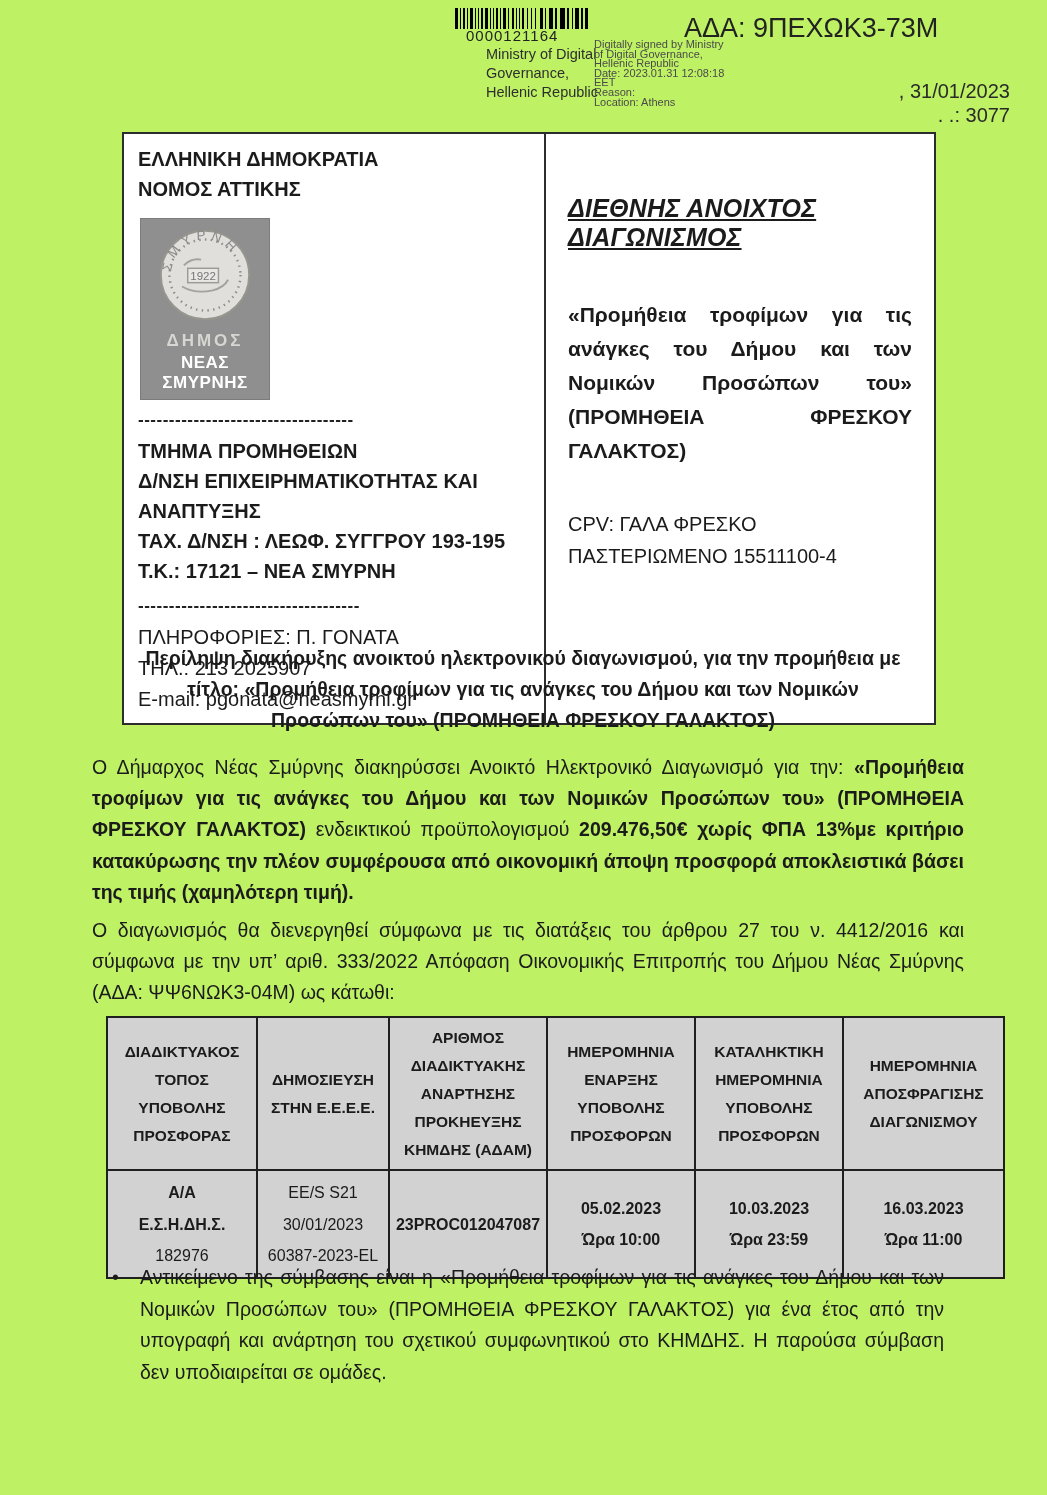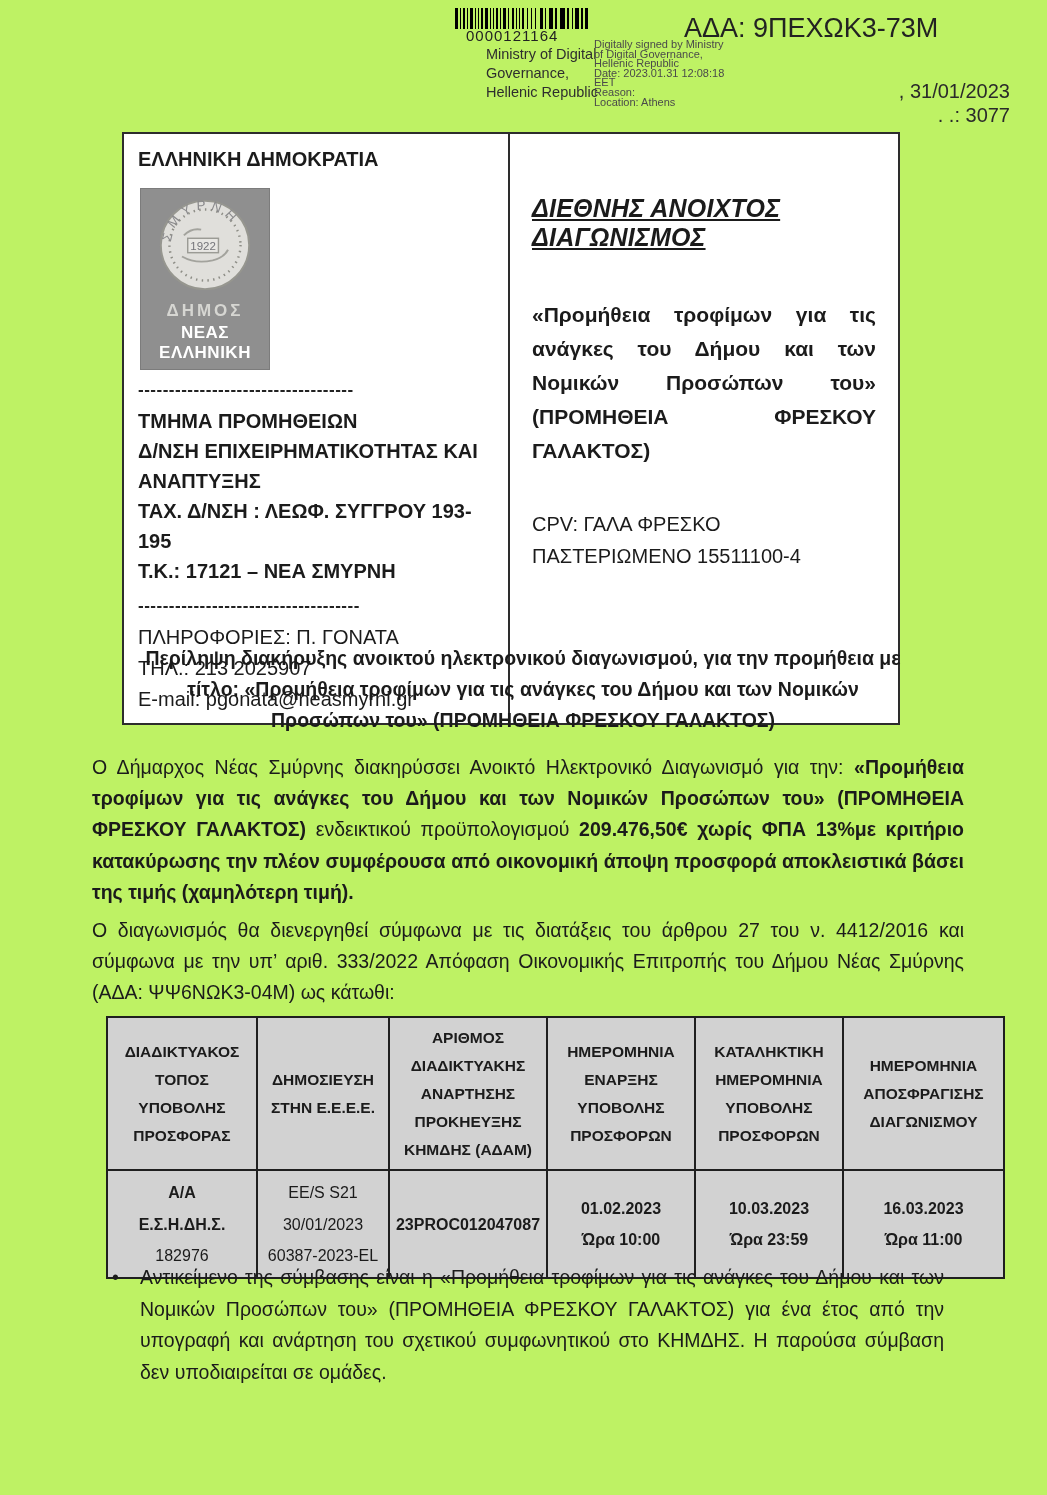--- a/index.html
+++ b/index.html
@@ -17,21 +17,21 @@
   .barcode-number{position:absolute;left:466px;top:27px;font-size:15px;letter-spacing:1px;color:#222;}
   .ministry-block{position:absolute;left:486px;top:45px;font-size:14.5px;line-height:19px;color:#2e2e2e;}
   .signature-block{position:absolute;left:594px;top:40px;font-size:11px;line-height:9.6px;color:#4a4a4a;}
   .ada-line{position:absolute;left:684px;top:13px;font-size:27px;color:#222;}
   .date-line{position:absolute;top:80px;right:37px;font-size:20px;color:#2a2a2a;}
   .protocol-line{position:absolute;top:104px;right:37px;font-size:20px;color:#2a2a2a;}
 
   
   .boxes{position:absolute;left:122px;top:132px;display:flex;}
   .box{border:2px solid #2d2d2d;box-sizing:border-box;min-height:477px;background:#fff;}
-  .box-left{width:388px;padding:10px 16px 8px 14px;}
+  .box-left{width:424px;padding:10px 16px 8px 14px;}
   .box-right{width:392px;margin-left:-2px;padding:14px 22px;}
   .box-left .ln{font-size:20px;font-weight:bold;line-height:30px;}
   .box-left .ln-reg{font-size:20px;font-weight:normal;line-height:31px;}
   .divider{font-weight:bold;font-size:17px;letter-spacing:.5px;white-space:nowrap;overflow:hidden;margin:10px 0 6px 0;color:#222;}
 
   .logo{width:122px;background:#8f8f8f;margin:14px 0 2px 2px;padding:9px 4px 7px;text-align:center;box-shadow:0 0 0 1px #7c7c7c inset;}
   .logo-label-top{font-size:17px;letter-spacing:3px;color:#d6d6d2;margin-top:4px;font-weight:bold;}
   .logo-label-bottom{font-size:17px;font-weight:bold;color:#ffffff;letter-spacing:.5px;margin-top:2px;}
 
   .box-right .tender-title{margin-top:46px;font-size:25px;font-weight:bold;font-style:italic;text-decoration:underline;letter-spacing:.2px;}
@@ -117,38 +117,39 @@
       <div>Reason:</div>
       <div>Location: Athens</div>
     </div>
   <div class="ada-line">ΑΔΑ: 9ΠΕΧΩΚ3-73Μ</div>
   <div class="date-line">, 31/01/2023</div>
   <div class="protocol-line">. .: 3077</div>
 
   <div class="boxes">
     <div class="box box-left">
       <div class="ln">ΕΛΛΗΝΙΚΗ ΔΗΜΟΚΡΑΤΙΑ</div>
+      <div class="ln">ΝΟΜΟΣ ΑΤΤΙΚΗΣ</div>
 
       <div class="logo">
         <svg width="96" height="96" viewBox="0 0 100 100">
           <circle cx="50" cy="50" r="46" fill="#e0dfdb" stroke="#96968f" stroke-width="2"></circle>
           <circle cx="50" cy="50" r="37" fill="none" stroke="#8d8d86" stroke-width="2.5" stroke-dasharray="1.5 4.5"></circle>
           <defs>
               <path id="coin-arc" d="M 17 60 A 35 35 0 1 1 83 60" fill="none"></path>
             </defs>
           <text font-size="14" fill="#8a8a8c" font-family="Liberation Sans, sans-serif" letter-spacing="5">
             <textPath href="#coin-arc" startOffset="10%">ΣΜΥΡΝΗ</textPath>
           </text>
           <path d="M26 62 Q40 70 58 66 Q70 63 74 55" fill="none" stroke="#a3a39d" stroke-width="2"></path>
           <path d="M28 40 Q36 32 46 34" fill="none" stroke="#a3a39d" stroke-width="2"></path>
           <rect x="32" y="43" width="32" height="15" fill="#e8e7e3" stroke="#9b9b95" stroke-width="1.5"></rect>
           <text x="48" y="55" text-anchor="middle" font-size="12" fill="#75757a" font-family="Liberation Sans, sans-serif">1922</text>
         </svg>
         <div class="logo-label-top">ΔΗΜΟΣ</div>
-        <div class="logo-label-bottom">ΝΕΑΣ ΕΛΛΗΝΙΚΗ</div>
+        <div class="logo-label-bottom">ΝΕΑΣ ΣΜΥΡΝΗΣ</div>
       </div>
 
       <div class="divider">-----------------------------------</div>
       <div class="ln">ΤΜΗΜΑ ΠΡΟΜΗΘΕΙΩΝ</div>
       <div class="ln">Δ/ΝΣΗ ΕΠΙΧΕΙΡΗΜΑΤΙΚΟΤΗΤΑΣ ΚΑΙ ΑΝΑΠΤΥΞΗΣ</div>
       <div class="ln">ΤΑΧ. Δ/ΝΣΗ : ΛΕΩΦ. ΣΥΓΓΡΟΥ 193-195</div>
       <div class="ln">Τ.Κ.: 17121 – ΝΕΑ ΣΜΥΡΝΗ</div>
       <div class="divider">------------------------------------</div>
       <div class="ln-reg">ΠΛΗΡΟΦΟΡΙΕΣ: Π. ΓΟΝΑΤΑ</div>
       <div class="ln-reg">ΤΗΛ.: 213 2025907</div>
@@ -196,21 +197,21 @@
           </td>
         <td>
             <div>EE/S S21</div>
             <div>30/01/2023</div>
             <div>60387-2023-EL</div>
           </td>
         <td>
             <div style="font-weight: bold;">23PROC012047087</div>
           </td>
         <td>
-            <div style="font-weight: bold;">01.02.2023</div>
+            <div style="font-weight: bold;">05.02.2023</div>
             <div style="font-weight: bold;">Ώρα 10:00</div>
           </td>
         <td>
             <div style="font-weight: bold;">10.03.2023</div>
             <div style="font-weight: bold;">Ώρα 23:59</div>
           </td>
         <td>
             <div style="font-weight: bold;">16.03.2023</div>
             <div style="font-weight: bold;">Ώρα 11:00</div>
           </td>

